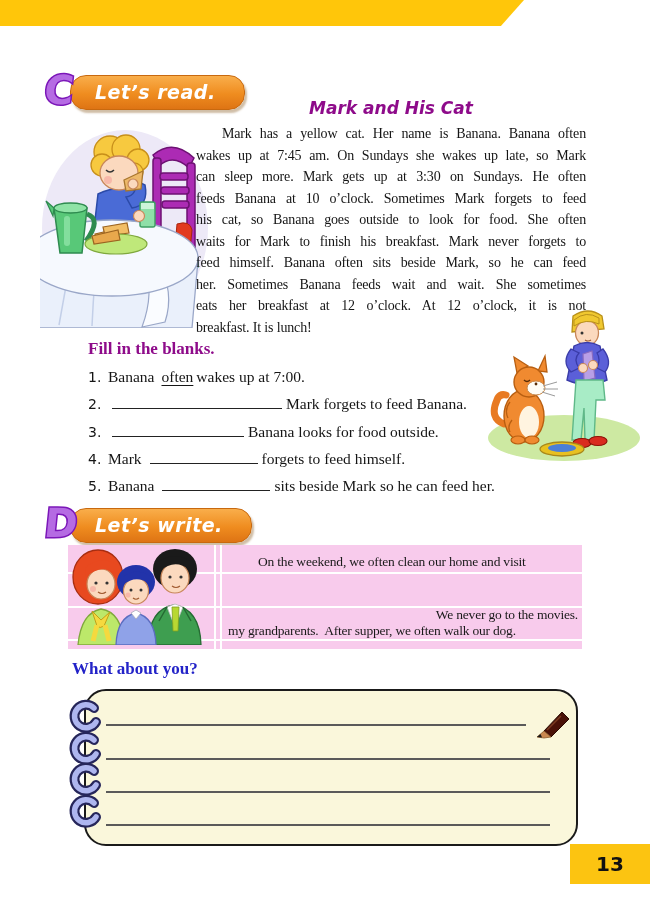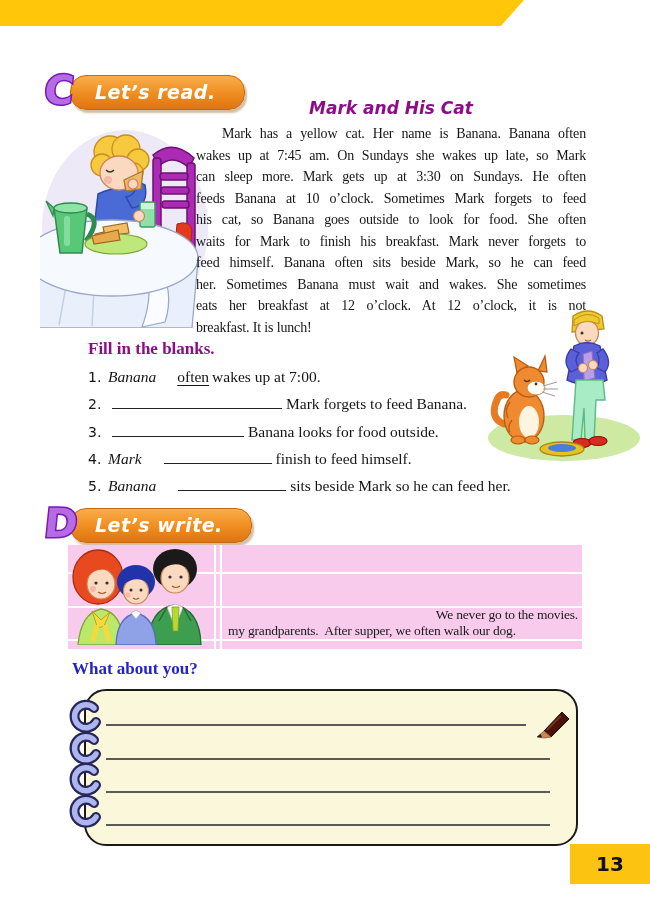--- a/index.html
+++ b/index.html
@@ -36,21 +36,21 @@
   #illus-boycat { left:486px; top:302px; }
 
   
   #fill-heading { position:absolute; left:88px; top:339px; font-size:17px; font-weight:bold; color:#8E0B8A; }
   #fill-items { position:absolute; left:88px; top:363px; width:490px; }
   .fill-item { height:27.3px; line-height:27.3px; font-size:15.5px; color:#151515; white-space:nowrap; }
   .fill-num { display:inline-block; width:20px; font-family:"DejaVu Sans", sans-serif; font-size:14px; }
   .blank { display:inline-block; height:15px; border-bottom:1.2px solid #222; vertical-align:baseline; margin:0 4px; }
   .b2 { width:170px; } .b3 { width:132px; } .b4 { width:108px; } .b5 { width:108px; }
   .answer { text-decoration:underline; text-underline-offset:3px; padding:0 3px; }
-  .pre-word { margin-right:18px;font-style:italic; }
+  .pre-word { margin-right:4px; }
 
   
   #pink-panel { position:absolute; left:68px; top:545px; width:514px; height:104px; background:#F8CBEC; }
   .rule-h { position:absolute; left:0; width:100%; height:2px; background:#fff; }
   .rule-v { position:absolute; top:0; height:100%; width:2px; background:#fff; }
   #pink-family { position:absolute; left:2px; top:2px; }
   .ex-line { position:absolute; left:160px; width:350px; height:20px; line-height:20px;
              font-size:13.5px; letter-spacing:-0.2px; color:#1a1a1a; white-space:pre; }
   .ex-line.l0 { top:7px; text-indent:30px; }
   .ex-line.l1 { top:40px;margin-top:36px; }
@@ -146,38 +146,38 @@
 
   <div class="passage-title">Mark and His Cat</div>
   <div class="passage">
     <div class="pline first">Mark has a yellow cat. Her name is Banana. Banana often</div>
     <div class="pline">wakes up at 7:45 am. On Sundays she wakes up late, so Mark</div>
     <div class="pline">can sleep more. Mark gets up at 3:30 on Sundays. He often</div>
     <div class="pline">feeds Banana at 10 o’clock. Sometimes Mark forgets to feed</div>
     <div class="pline">his cat, so Banana goes outside to look for food. She often</div>
     <div class="pline">waits for Mark to finish his breakfast. Mark never forgets to</div>
     <div class="pline">feed himself. Banana often sits beside Mark, so he can feed</div>
-    <div class="pline">her. Sometimes Banana must wait and wakes. She sometimes</div>
+    <div class="pline">her. Sometimes Banana feeds wait and wait. She sometimes</div>
     <div class="pline">eats her breakfast at 12 o’clock. At 12 o’clock, it is not</div>
     <div class="pline last">breakfast. It is lunch!</div>
   </div>
 
   <div id="fill-heading">Fill in the blanks.</div>
   <div id="fill-items">
     <div class="fill-item">
       <span class="fill-num">1.</span><span class="pre-word">Banana</span><span class="answer">often</span><span>wakes up at 7:00.</span>
     </div>
     <div class="fill-item">
       <span class="fill-num">2.</span><span class="blank b2"></span><span>Mark forgets to feed Banana.</span>
     </div>
     <div class="fill-item">
       <span class="fill-num">3.</span><span class="blank b3"></span><span>Banana looks for food outside.</span>
     </div>
     <div class="fill-item">
-      <span class="fill-num">4.</span><span class="pre-word">Mark</span><span class="blank b4"></span><span>finish to feed himself.</span>
+      <span class="fill-num">4.</span><span class="pre-word">Mark</span><span class="blank b4"></span><span>forgets to feed himself.</span>
     </div>
     <div class="fill-item">
       <span class="fill-num">5.</span><span class="pre-word">Banana</span><span class="blank b5"></span><span>sits beside Mark so he can feed her.</span>
     </div>
   </div>
 
   <div class="illus" id="illus-boycat">
     <svg width="156" height="162" viewBox="0 0 156 162">
       <ellipse cx="78" cy="136" rx="76" ry="23" fill="#CDE9A2"></ellipse>
 
@@ -259,20 +259,21 @@
         <ellipse cx="66" cy="44" rx="12.5" ry="13" fill="#FBD9BE" stroke="#C8875A" stroke-width="1.2"></ellipse>
         <path d="M53 38 q13 -11 27 -1 l0 -8 q-14 -9 -27 1 z" fill="#2233AA"></path>
         <circle cx="61" cy="43" r="1.5" fill="#333"></circle>
           <circle cx="71" cy="43" r="1.5" fill="#333"></circle>
         <path d="M63 51 q3 2.5 6 0" stroke="#a05a30" stroke-width="1.2" fill="none"></path>
         <circle cx="58" cy="48" r="2.6" fill="#F5A9A0" opacity="0.7"></circle>
         <path d="M46 98 q1 -28 20 -32 q19 4 20 32 z" fill="#8FA2E8" stroke="#5a6cc0" stroke-width="1.3"></path>
         <polygon points="61,66 66,72 71,66 66,63" fill="#fff" stroke="#aab" stroke-width="0.8"></polygon>
       </svg>
     </span>
+    <div class="ex-line l0">On the weekend, we often clean our home and visit</div>
     <div class="ex-line l1">my grandparents.  After supper, we often walk our dog.</div>
     <div class="ex-line l2">We never go to the movies.</div>
   </div>
 
   <div id="prompt">What about you?</div>
 
   <div id="notebook">
     <div class="nb-line nb-l1"></div>
     <div class="nb-line nb-l2"></div>
     <div class="nb-line nb-l3"></div>

